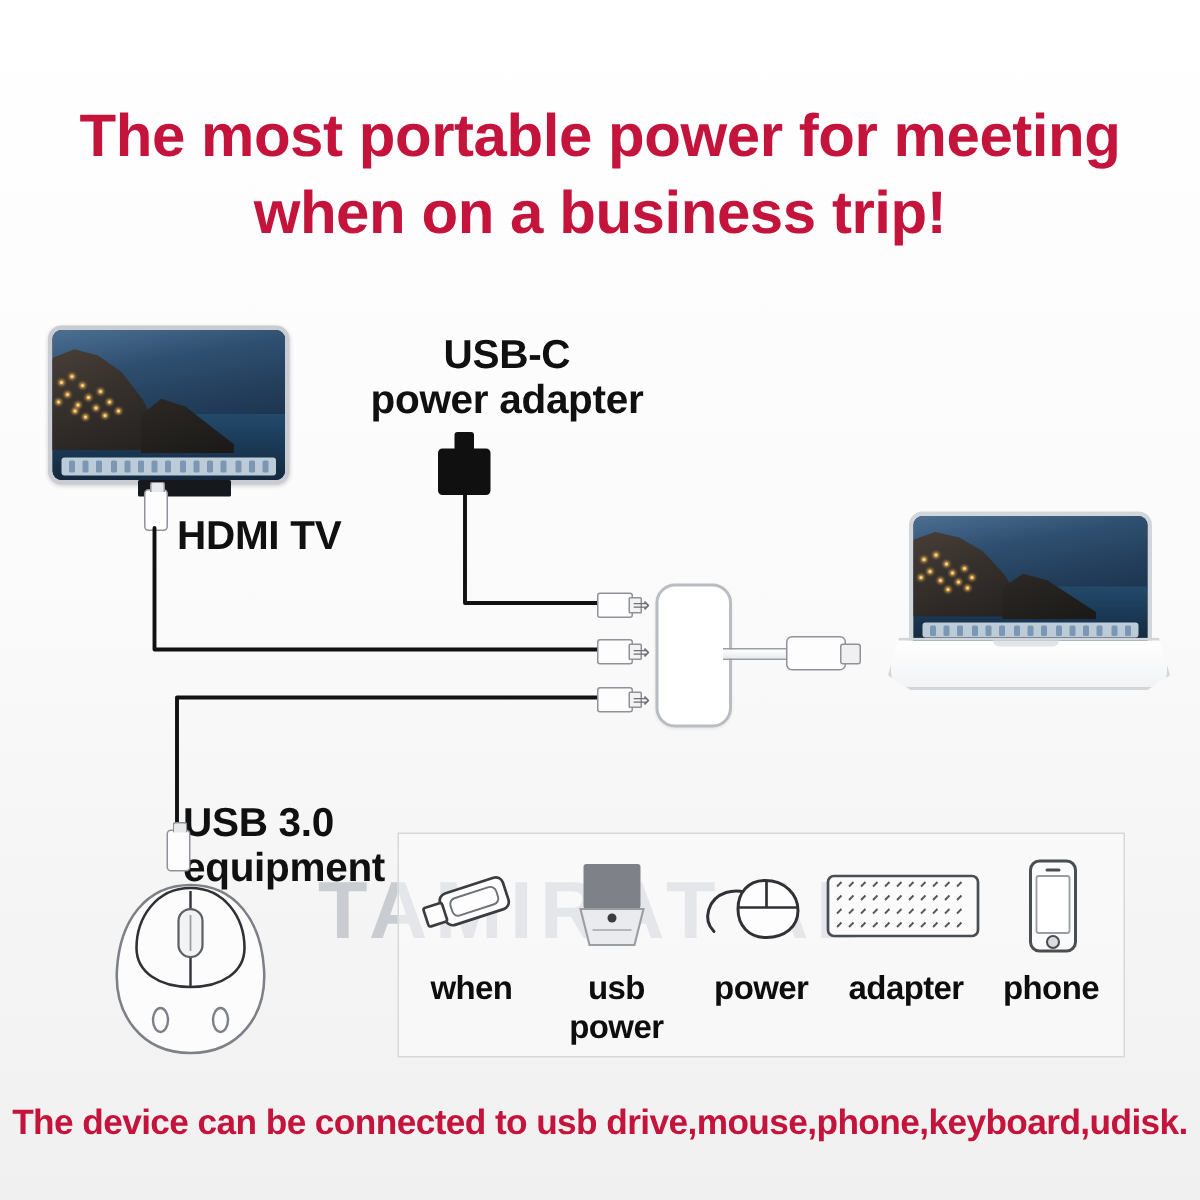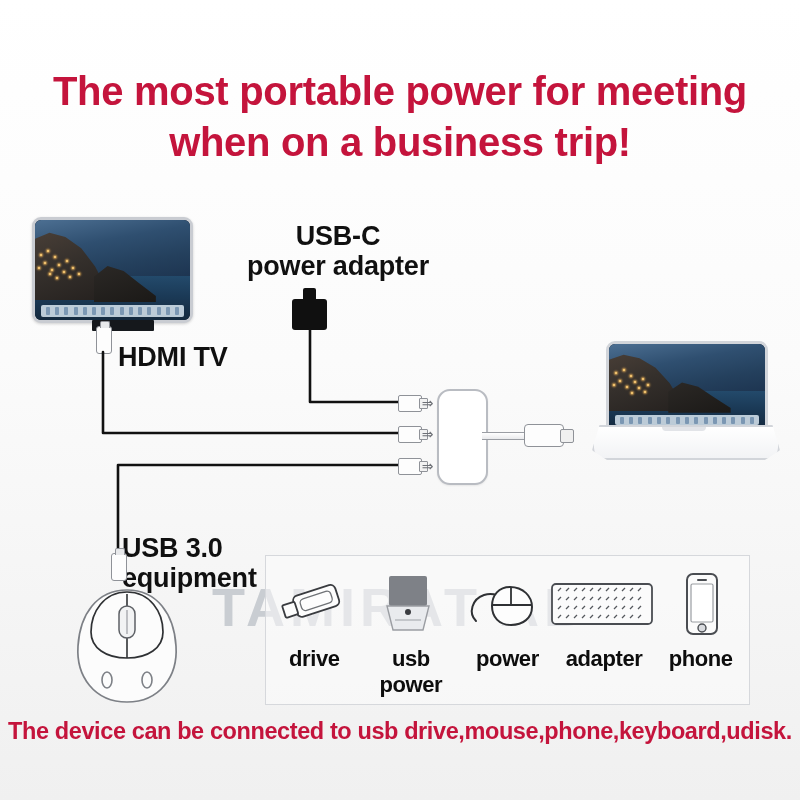--- a/index.html
+++ b/index.html
@@ -194,21 +194,21 @@
   .wm{
     position:absolute;left:0;right:0;text-align:center;
     color:#c9cdd2;font-weight:bold;letter-spacing:5px;
     user-select:none;
   }
   .wm1{top:576px;font-size:54px;}
   .wm2{top:644px;font-size:40px;letter-spacing:4px;}
 
   
   .footer{
-    position:absolute;left:0;right:0;top:718px;
+    position:absolute;left:0;right:0;top:735px;
     text-align:center;color:#c4143c;
     font-size:23.5px;font-weight:bold;letter-spacing:-0.4px;
   }
 </style>
 </head>
 <body>
 
 <div id="page">
 
   <div class="headline">The most portable power for meeting
@@ -409,21 +409,21 @@
           <rect x="5" y="2" width="30" height="60" rx="6" fill="#fbfbfb" stroke="#4a4d52" stroke-width="2"></rect>
           <rect x="9" y="12" width="22" height="38" rx="1.5" fill="#ffffff" stroke="#9a9da2" stroke-width="1.2"></rect>
           <rect x="15" y="7" width="10" height="2" rx="1" fill="#4a4d52"></rect>
           <circle cx="20" cy="56" r="4" fill="#d9dbdf" stroke="#4a4d52" stroke-width="1.4"></circle>
         </svg>
       </div>
 
     </div>
 
     <div class="panel-labels">
-      <div class="plabel">drive</div>
+      <div class="plabel">when</div>
       <div class="plabel">usb power</div>
       <div class="plabel">power</div>
       <div class="plabel">adapter</div>
       <div class="plabel">phone</div>
     </div>
 
   </div>
 
   <div class="footer">The device can be connected to usb drive,mouse,phone,keyboard,udisk.</div>
 

